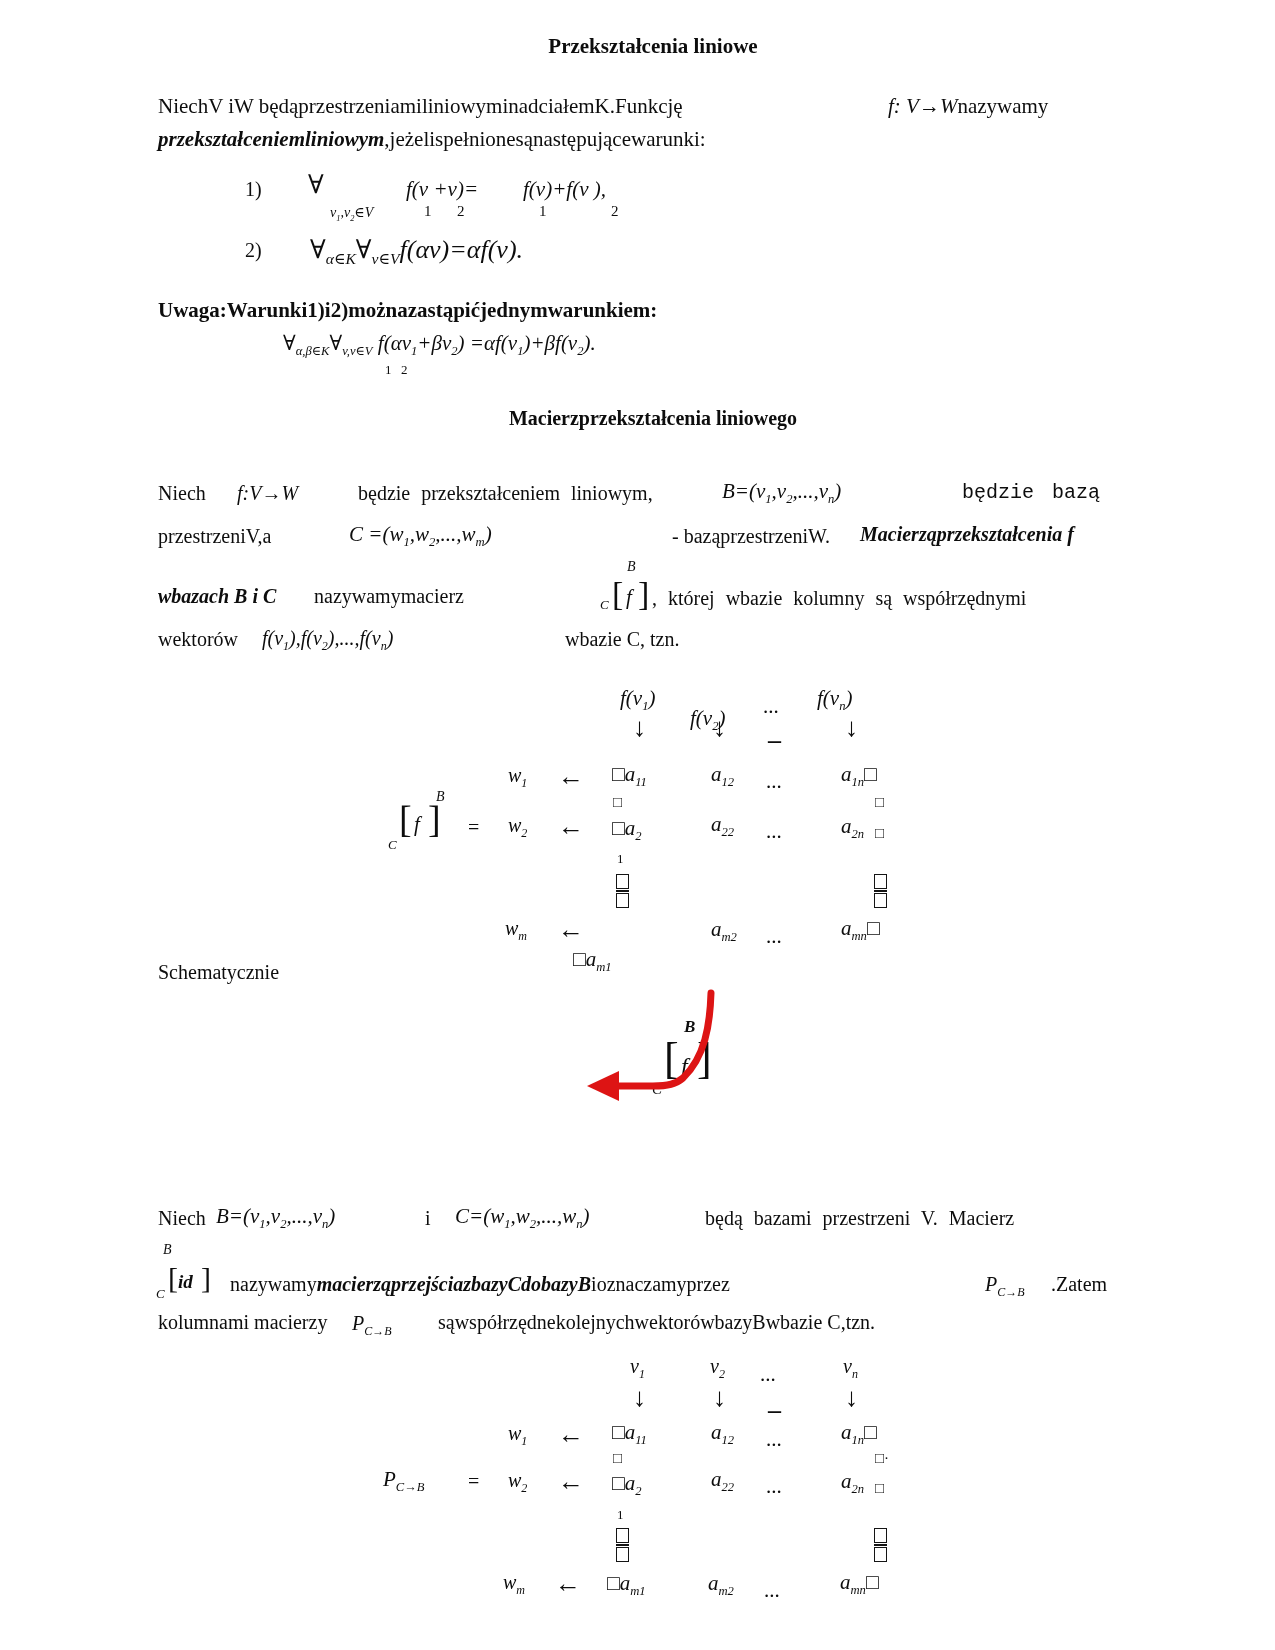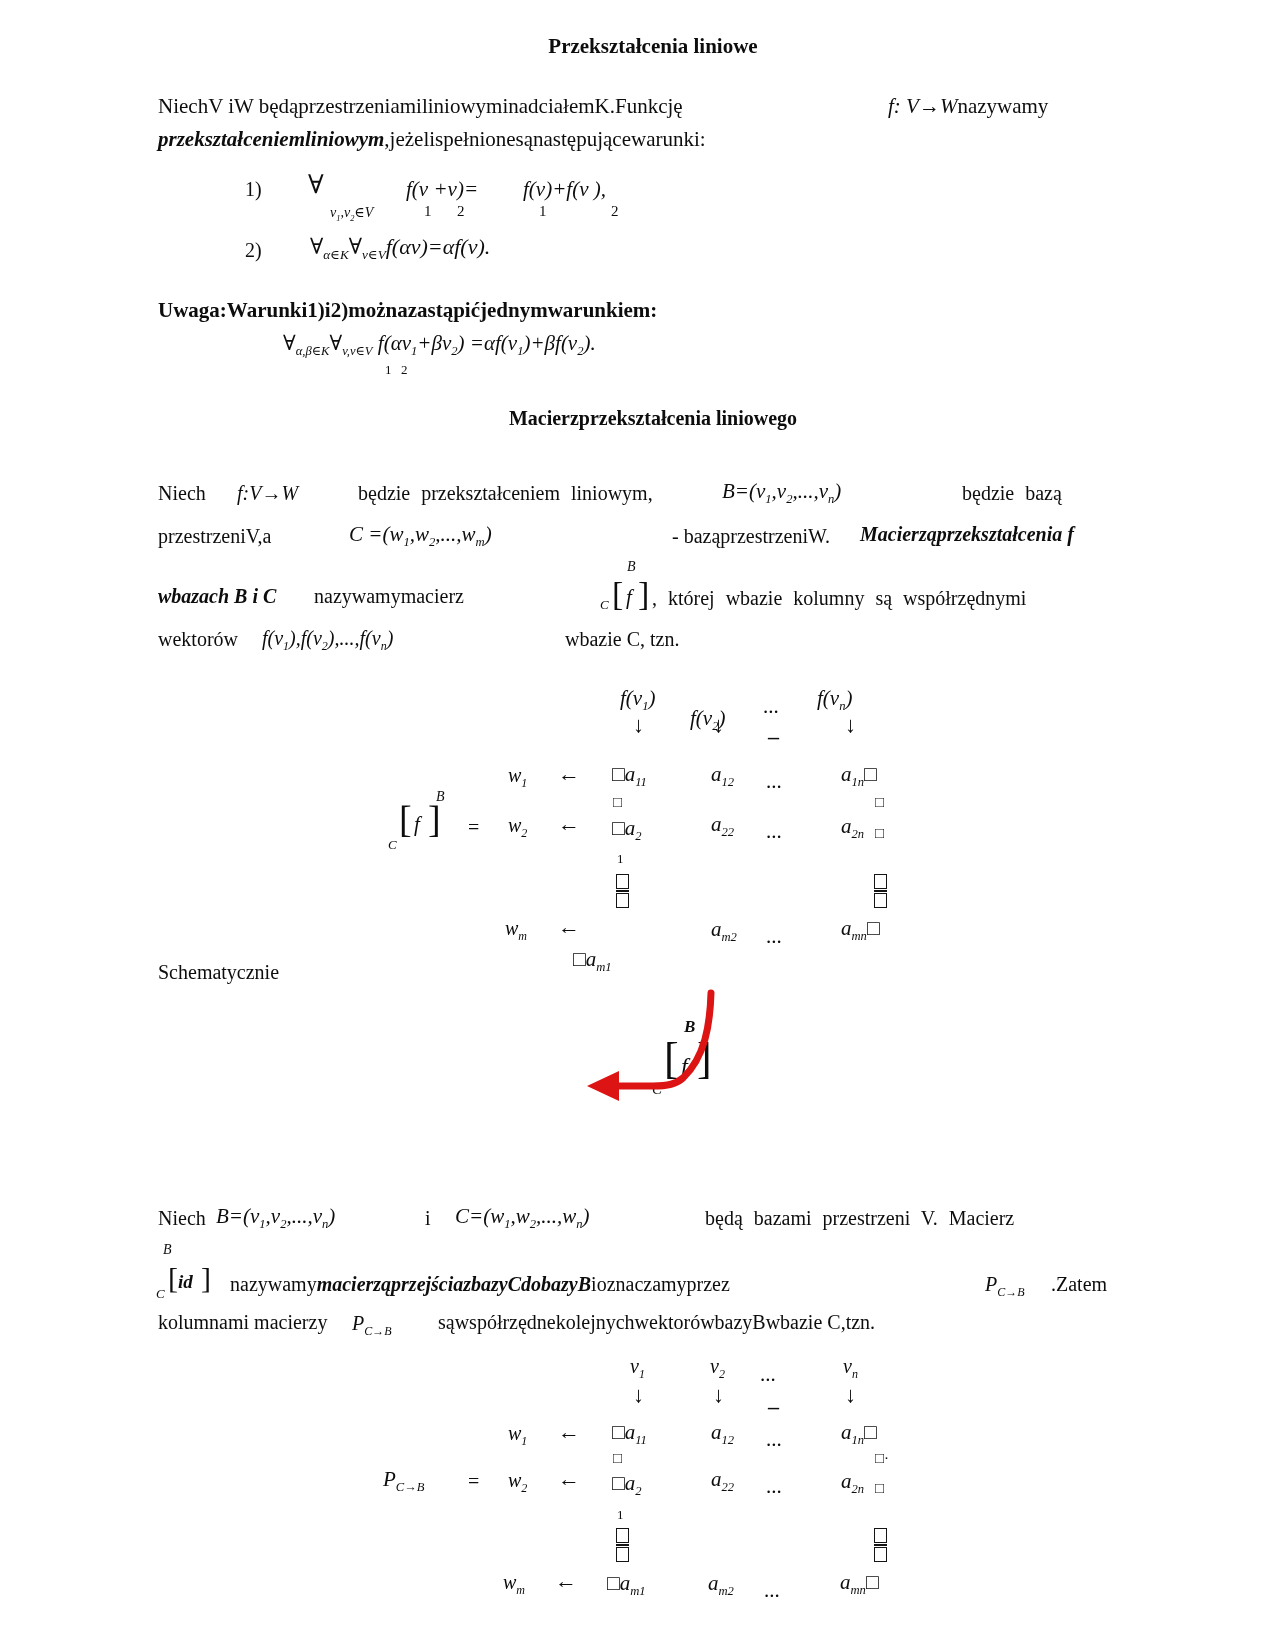--- a/index.html
+++ b/index.html
@@ -9,21 +9,21 @@
   }
   .t{position:absolute;white-space:nowrap;line-height:1.04;}
   .c{left:0;width:1250px;text-align:center;padding-left:28px;}
   .it{font-style:italic;}
   .b{font-weight:bold;}
   .bi{font-weight:bold;font-style:italic;}
   .ws{word-spacing:6px;}
   sub{font-size:0.60em;line-height:0;}
   .fs13{font-size:13px;} .fs14{font-size:14px;} .fs15{font-size:15px;}
   .fs17{font-size:17px;} .fs19{font-size:19px;} .fs20{font-size:20px;}
-  .fs21{font-size:21px;} .fs22{font-size:22px;} .fs24{font-size:24px;}
+  .fs21{font-size:21px;} .fs22{font-size:26px;} .fs24{font-size:24px;}
   .fs26{font-size:26px;} .fs30{font-size:30px;} .fs34{font-size:34px;}
   .fs38{font-size:38px;} .fs44{font-size:44px;}
   .vd{position:absolute;width:13px;}
   .vd .bx{display:block;height:13px;border:1.6px solid #141414;}
   .vd .ln{display:block;height:0;border-top:2.2px solid #141414;margin:1px 0;}
   .arrowsvg{position:absolute;left:583px;top:983px;}
 </style>
 </head>
 <body>
 
@@ -52,21 +52,21 @@
   <div class="t it fs21" style="left:283px;top:333px;">∀<sub>α,β∈K</sub>∀<sub>v,v∈V</sub> f(αv<sub>1</sub>+βv<sub>2</sub>) =αf(v<sub>1</sub>)+βf(v<sub>2</sub>).</div>
   <div class="t fs13" style="left:385px;top:363px;">1</div>
   <div class="t fs13" style="left:401px;top:363px;">2</div>
 
   <div class="t c b fs20" style="top:408px;">Macierzprzekształcenia liniowego</div>
 
   <div class="t fs20" style="left:158px;top:483px;">Niech</div>
   <div class="t it fs20" style="left:237px;top:483px;">f:V→W</div>
   <div class="t fs20 ws" style="left:358px;top:483px;">będzie przekształceniem liniowym,</div>
   <div class="t it fs21" style="left:722px;top:481px;">B=(v<sub>1</sub>,v<sub>2</sub>,...,v<sub>n</sub>)</div>
-  <div class="t fs20 ws" style="left:962px;top:483px;">będzie bazą</div>
+  <div class="t fs20 ws" style="left:962px;top:483px;font-family:Liberation Mono, monospace;">będzie bazą</div>
 
   <div class="t fs20" style="left:158px;top:526px;">przestrzeniV,a</div>
   <div class="t it fs21" style="left:349px;top:524px;">C =(w<sub>1</sub>,w<sub>2</sub>,...,w<sub>m</sub>)</div>
   <div class="t fs20" style="left:672px;top:526px;">- baząprzestrzeniW.</div>
   <div class="t bi fs20" style="left:860px;top:524px;">Macierząprzekształcenia f</div>
 
   <div class="t bi fs20" style="left:158px;top:586px;">wbazach B i C</div>
   <div class="t fs20" style="left:314px;top:586px;">nazywamymacierz</div>
   <div class="t it fs14" style="left:627px;top:560px;">B</div>
   <div class="t it fs13" style="left:600px;top:598px;">C</div>

